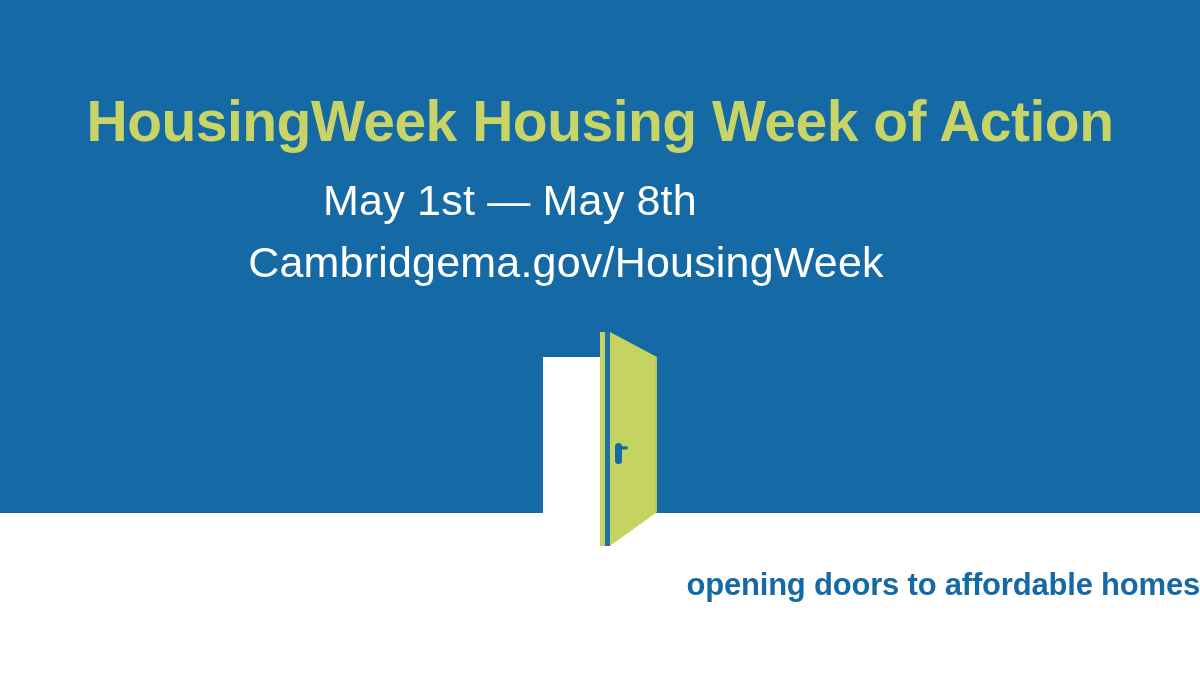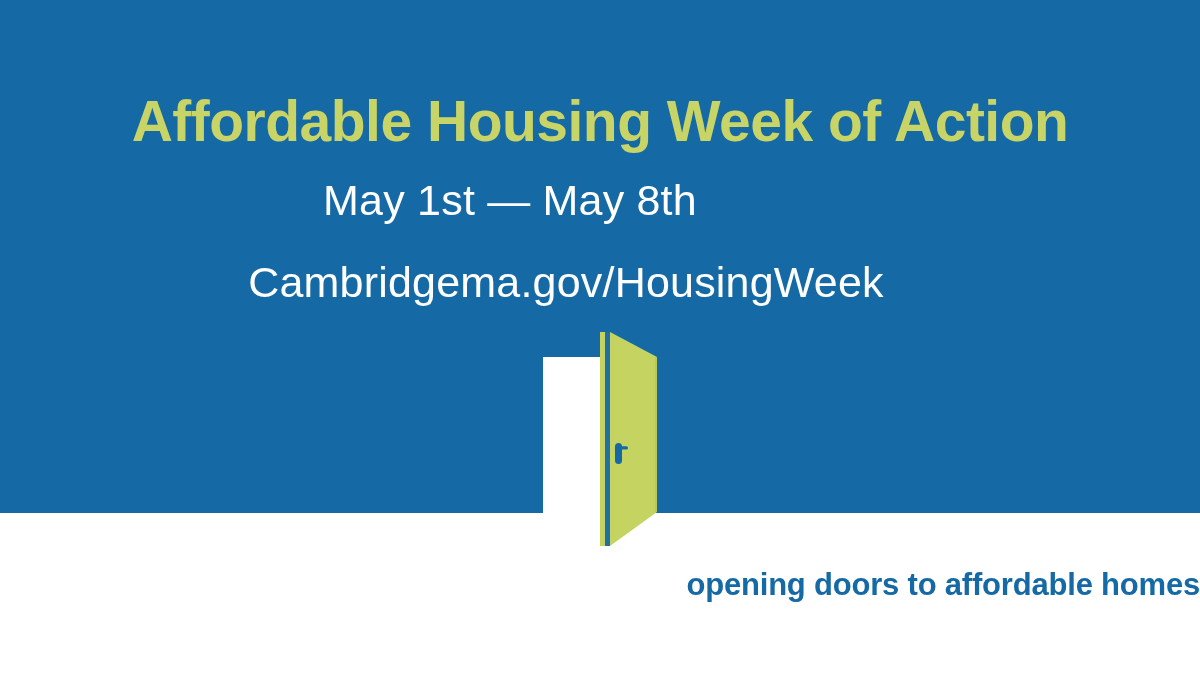--- a/index.html
+++ b/index.html
@@ -69,21 +69,20 @@
   .subtitle-url {
     position: absolute;
     left: 0;
     top: 238px;
     width: 1132px;
     font-size: 43px;
     font-weight: 400;
     color: #ffffff;
     line-height: 1.15;
     letter-spacing: 0.2px;
-    margin-top: 20px;
   }
 
   
   .door-illustration {
     position: absolute;
     left: 500px;
     top: 320px;
     width: 220px;
     height: 240px;
   }
@@ -108,21 +107,21 @@
   }
 </style>
 </head>
 <body>
 
 <div id="poster">
 
   <div class="blue-band"></div>
 
   <div class="headline-block">
-    <div class="title">Affordable Housing Week of Action</div>
+    <div class="title">HousingWeek Housing Week of Action</div>
     <div class="subtitle-date">May 1st — May 8th</div>
     <div class="subtitle-url">Cambridgema.gov/HousingWeek</div>
   </div>
 
   <div class="door-illustration">
     <svg width="220" height="240" viewBox="0 0 220 240" xmlns="http://www.w3.org/2000/svg">
 
       <rect x="43" y="37" width="68" height="156" fill="#ffffff"></rect>
 
       <polygon points="100,12 105,12 105,226 100,226" fill="#c5d461"></polygon>

